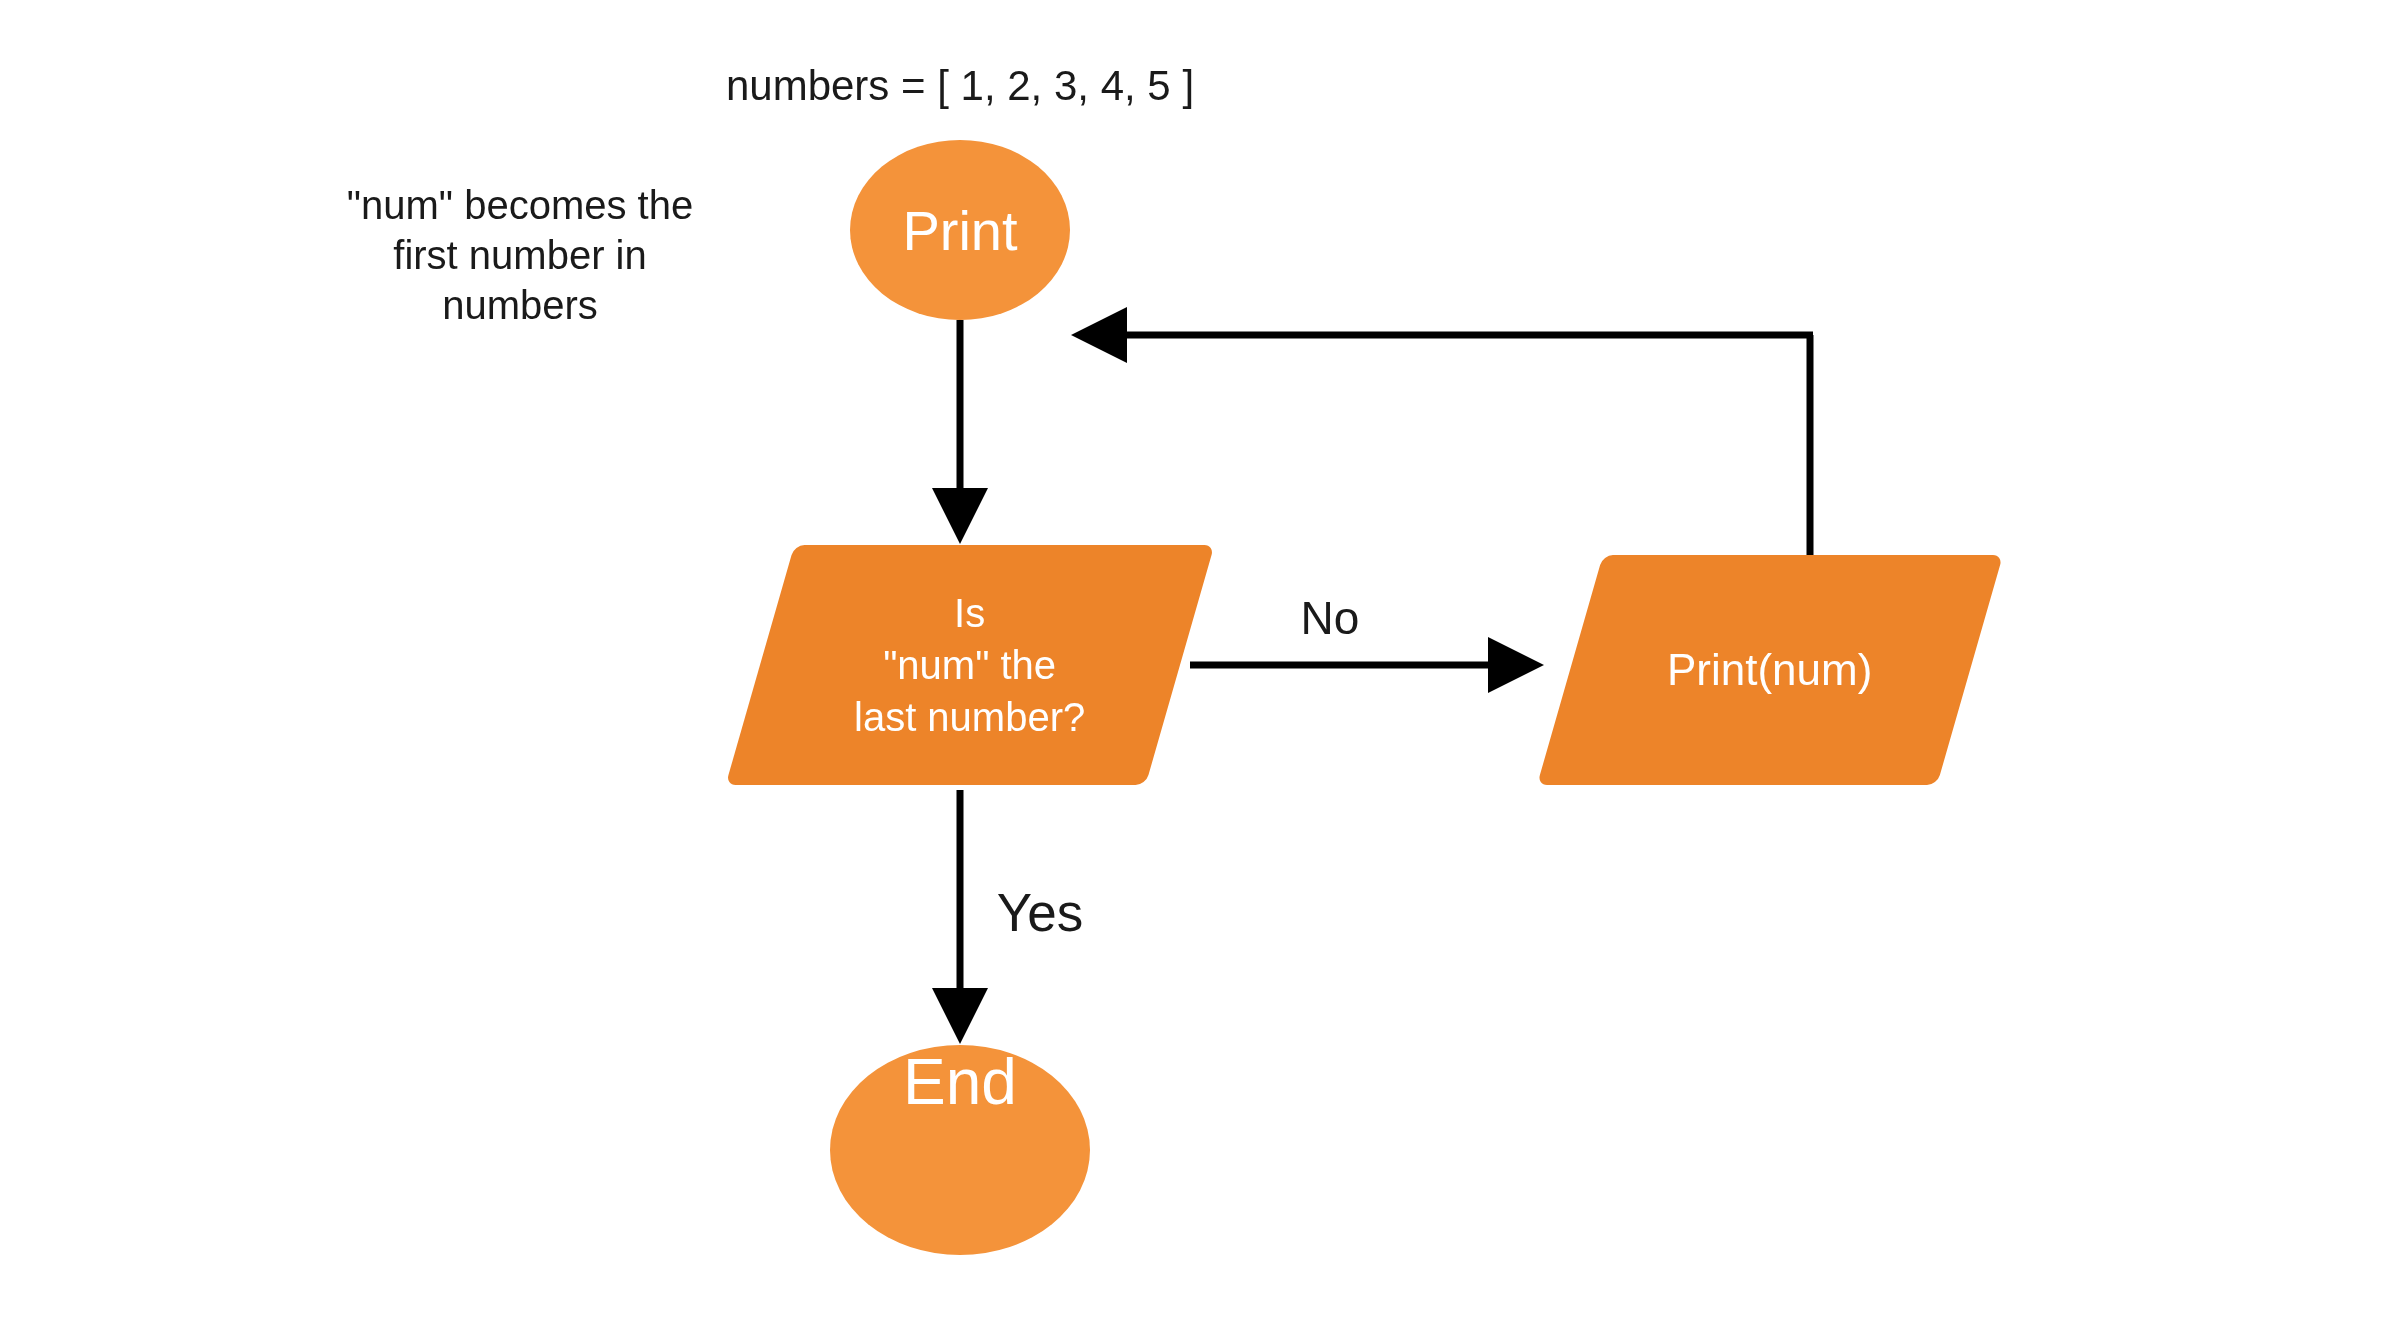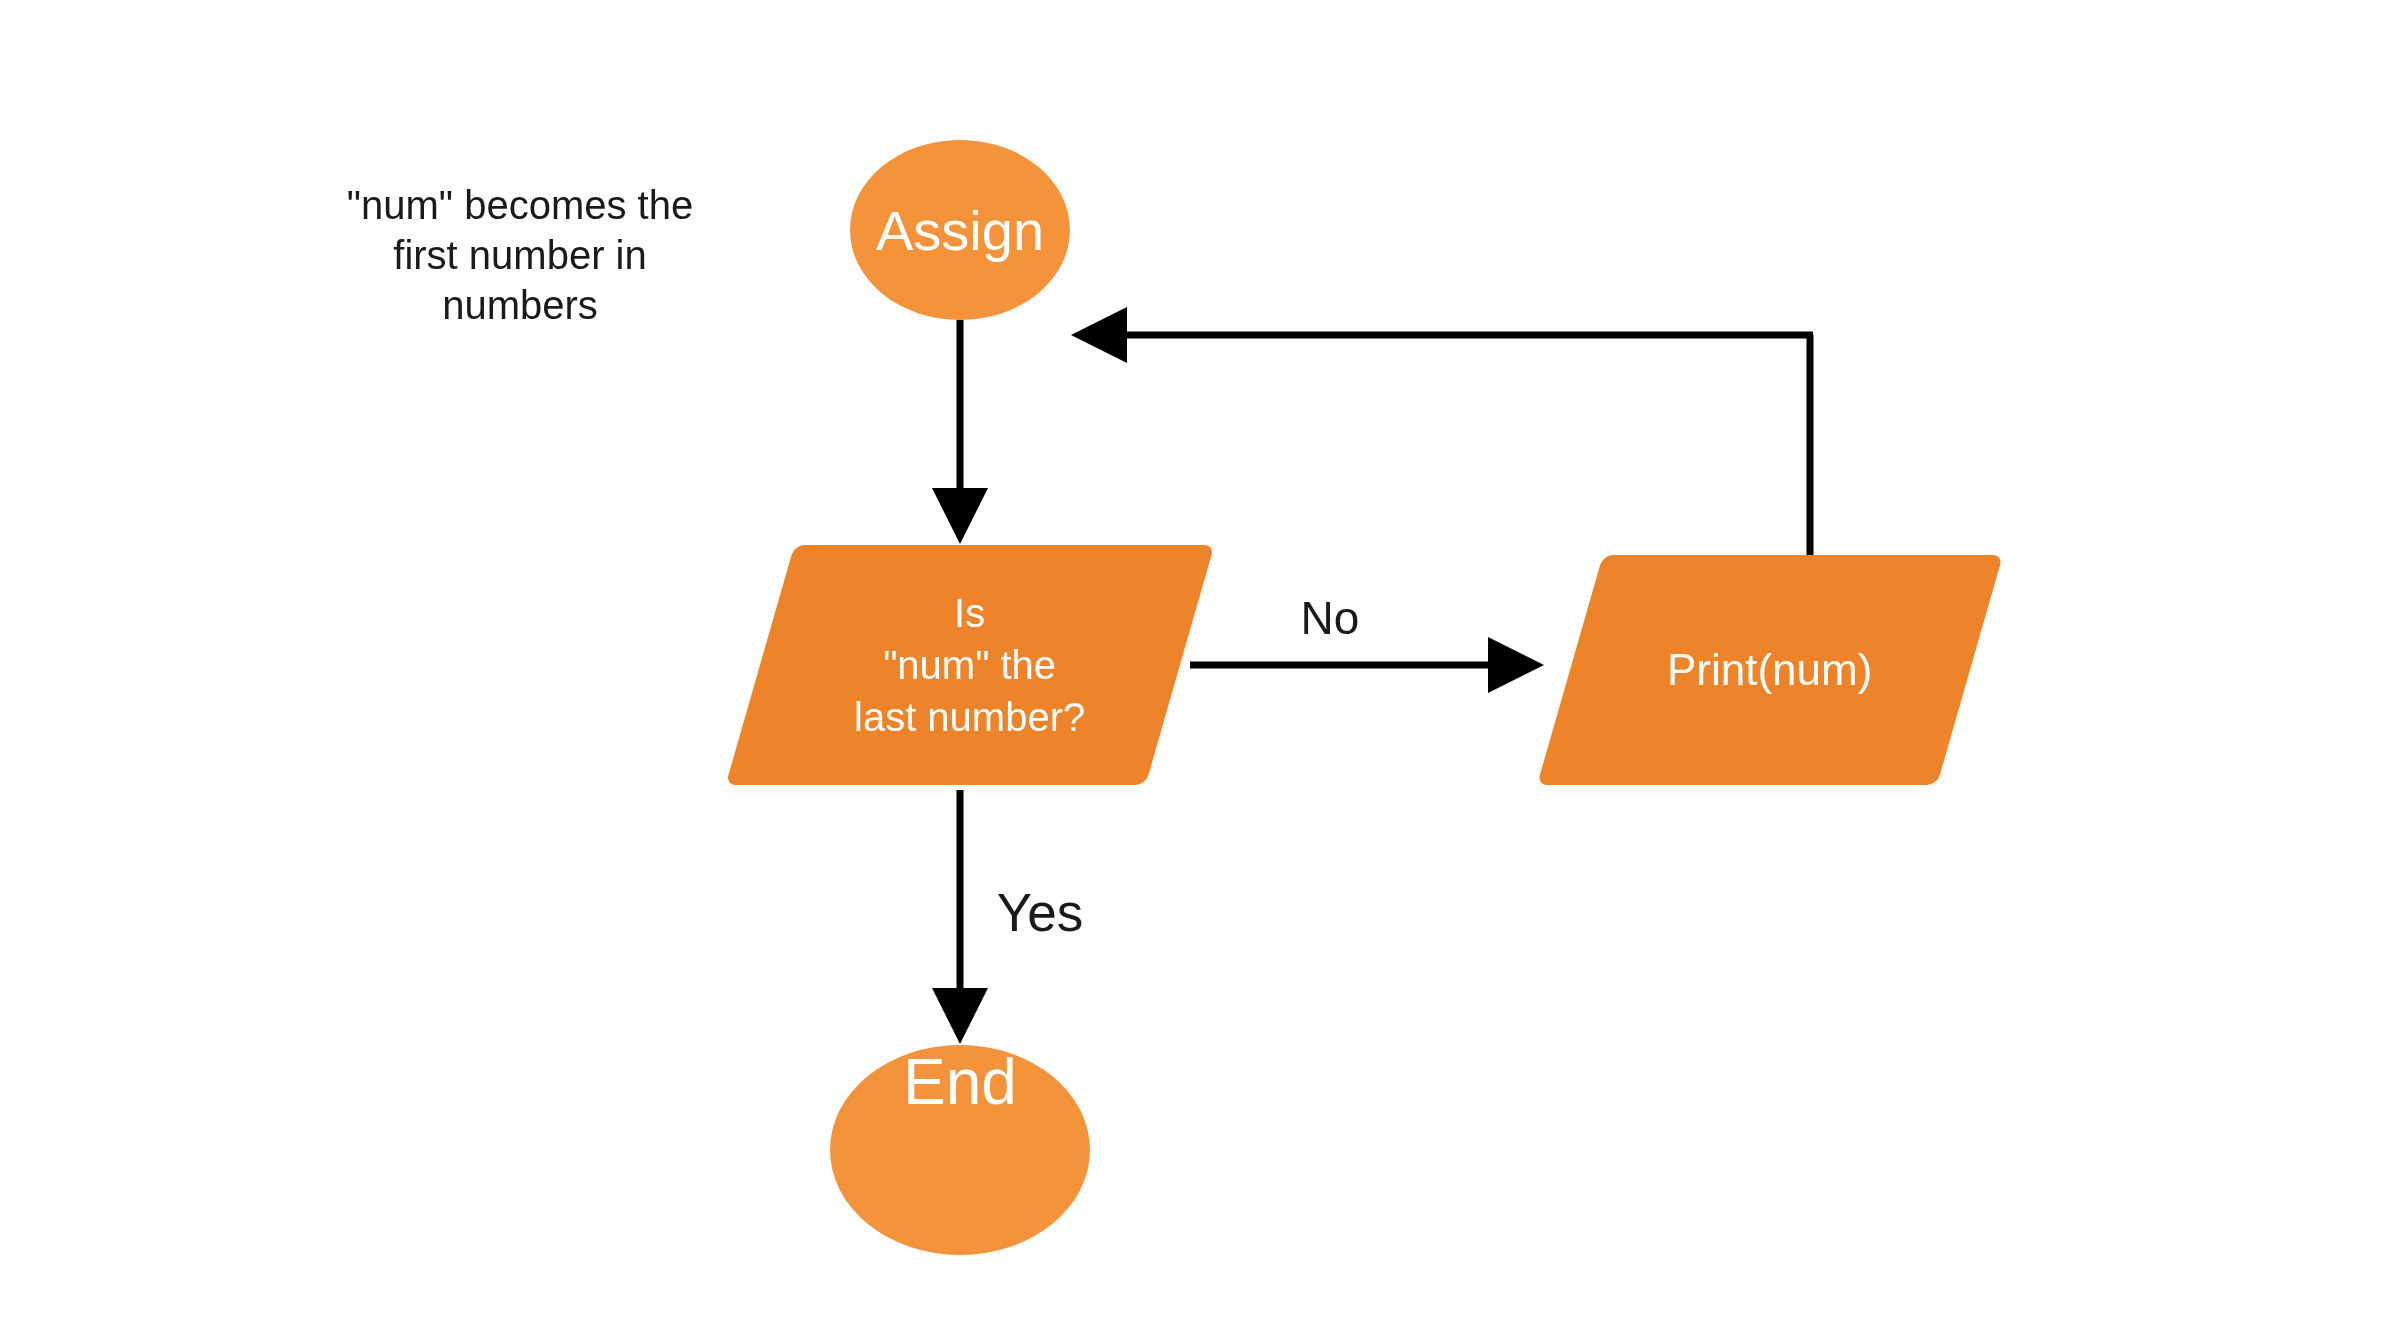--- a/index.html
+++ b/index.html
@@ -105,28 +105,29 @@
     width: 2400px;
     height: 1335px;
     pointer-events: none;
   }
 </style>
 </head>
 <body>
 
 <div class="canvas">
 
+  <div class="label" style="left:700px; top:60px; width:520px; font-size:42px;">numbers = [ 1, 2, 3, 4, 5 ]</div>
 
   <div class="label" style="left:310px; top:180px; width:420px; white-space:pre-line;">"num" becomes the
 first number in
 numbers</div>
 
 
   <div class="start-ellipse">
-    <span class="node-text">Assign</span>
+    <span class="node-text">Print</span>
   </div>
 
   <div class="decision">
     <div class="decision-inner">
       <div>Is</div>
       <div>"num" the</div>
       <div>last number?</div>
     </div>
   </div>
 

